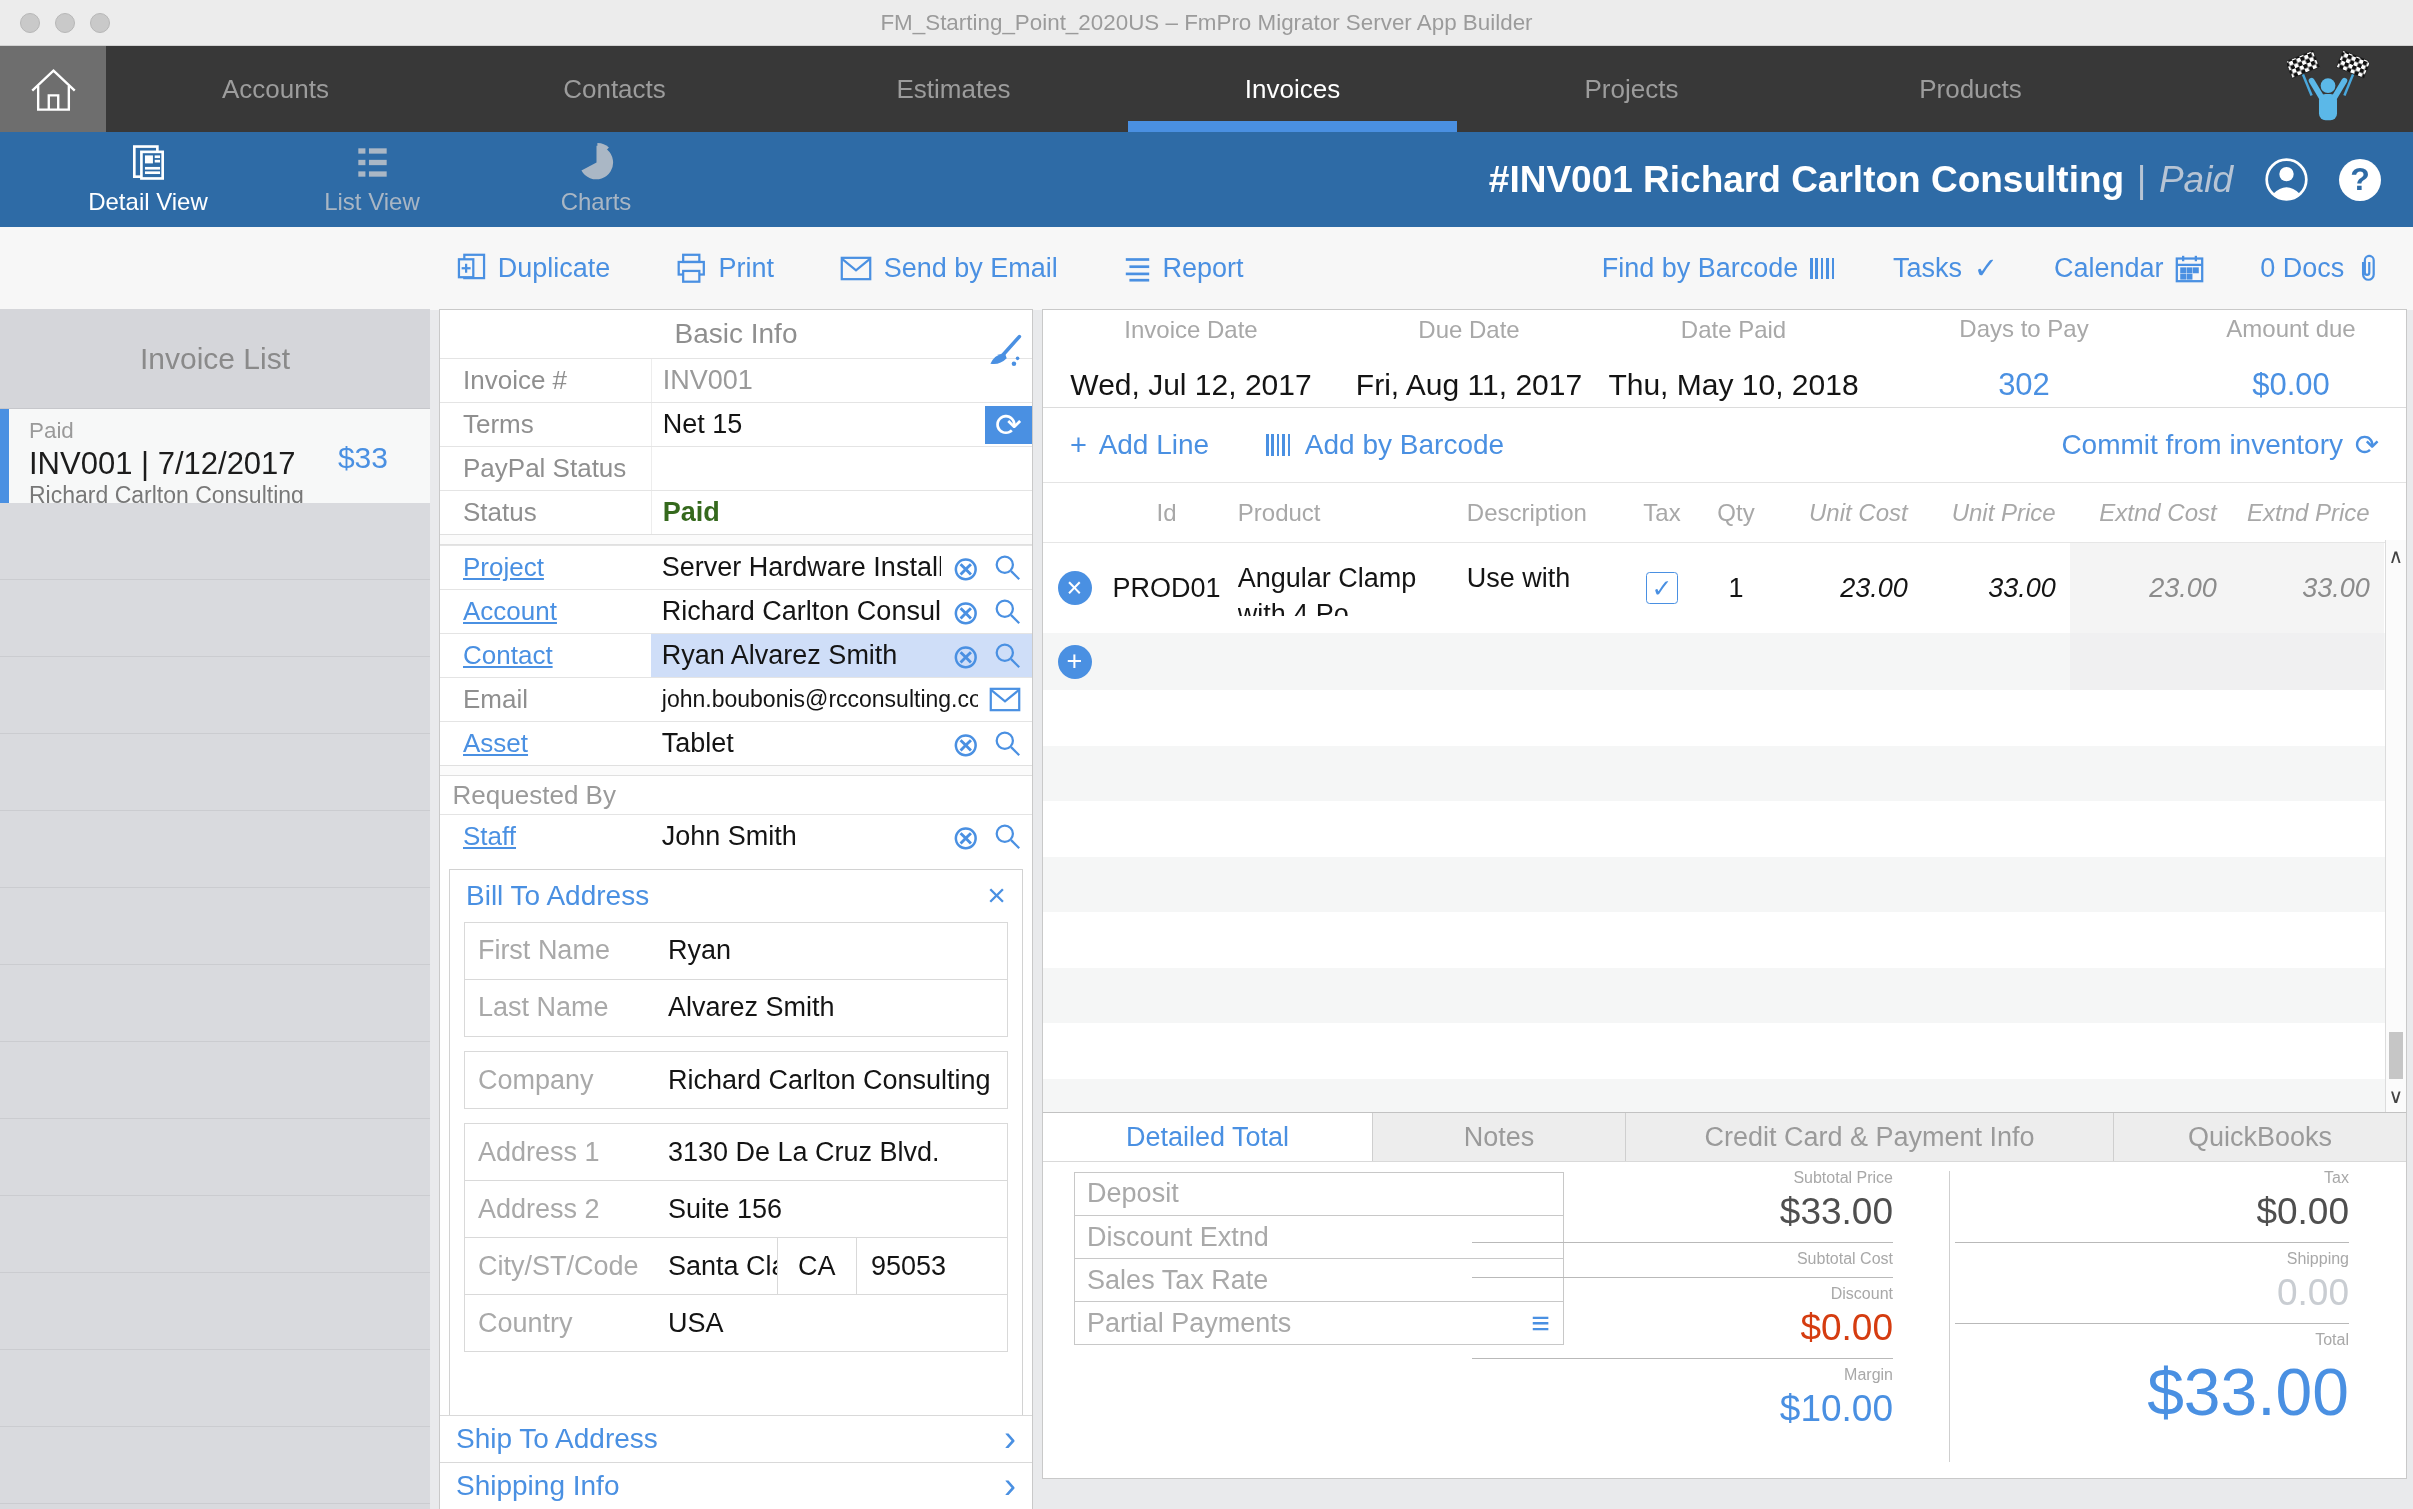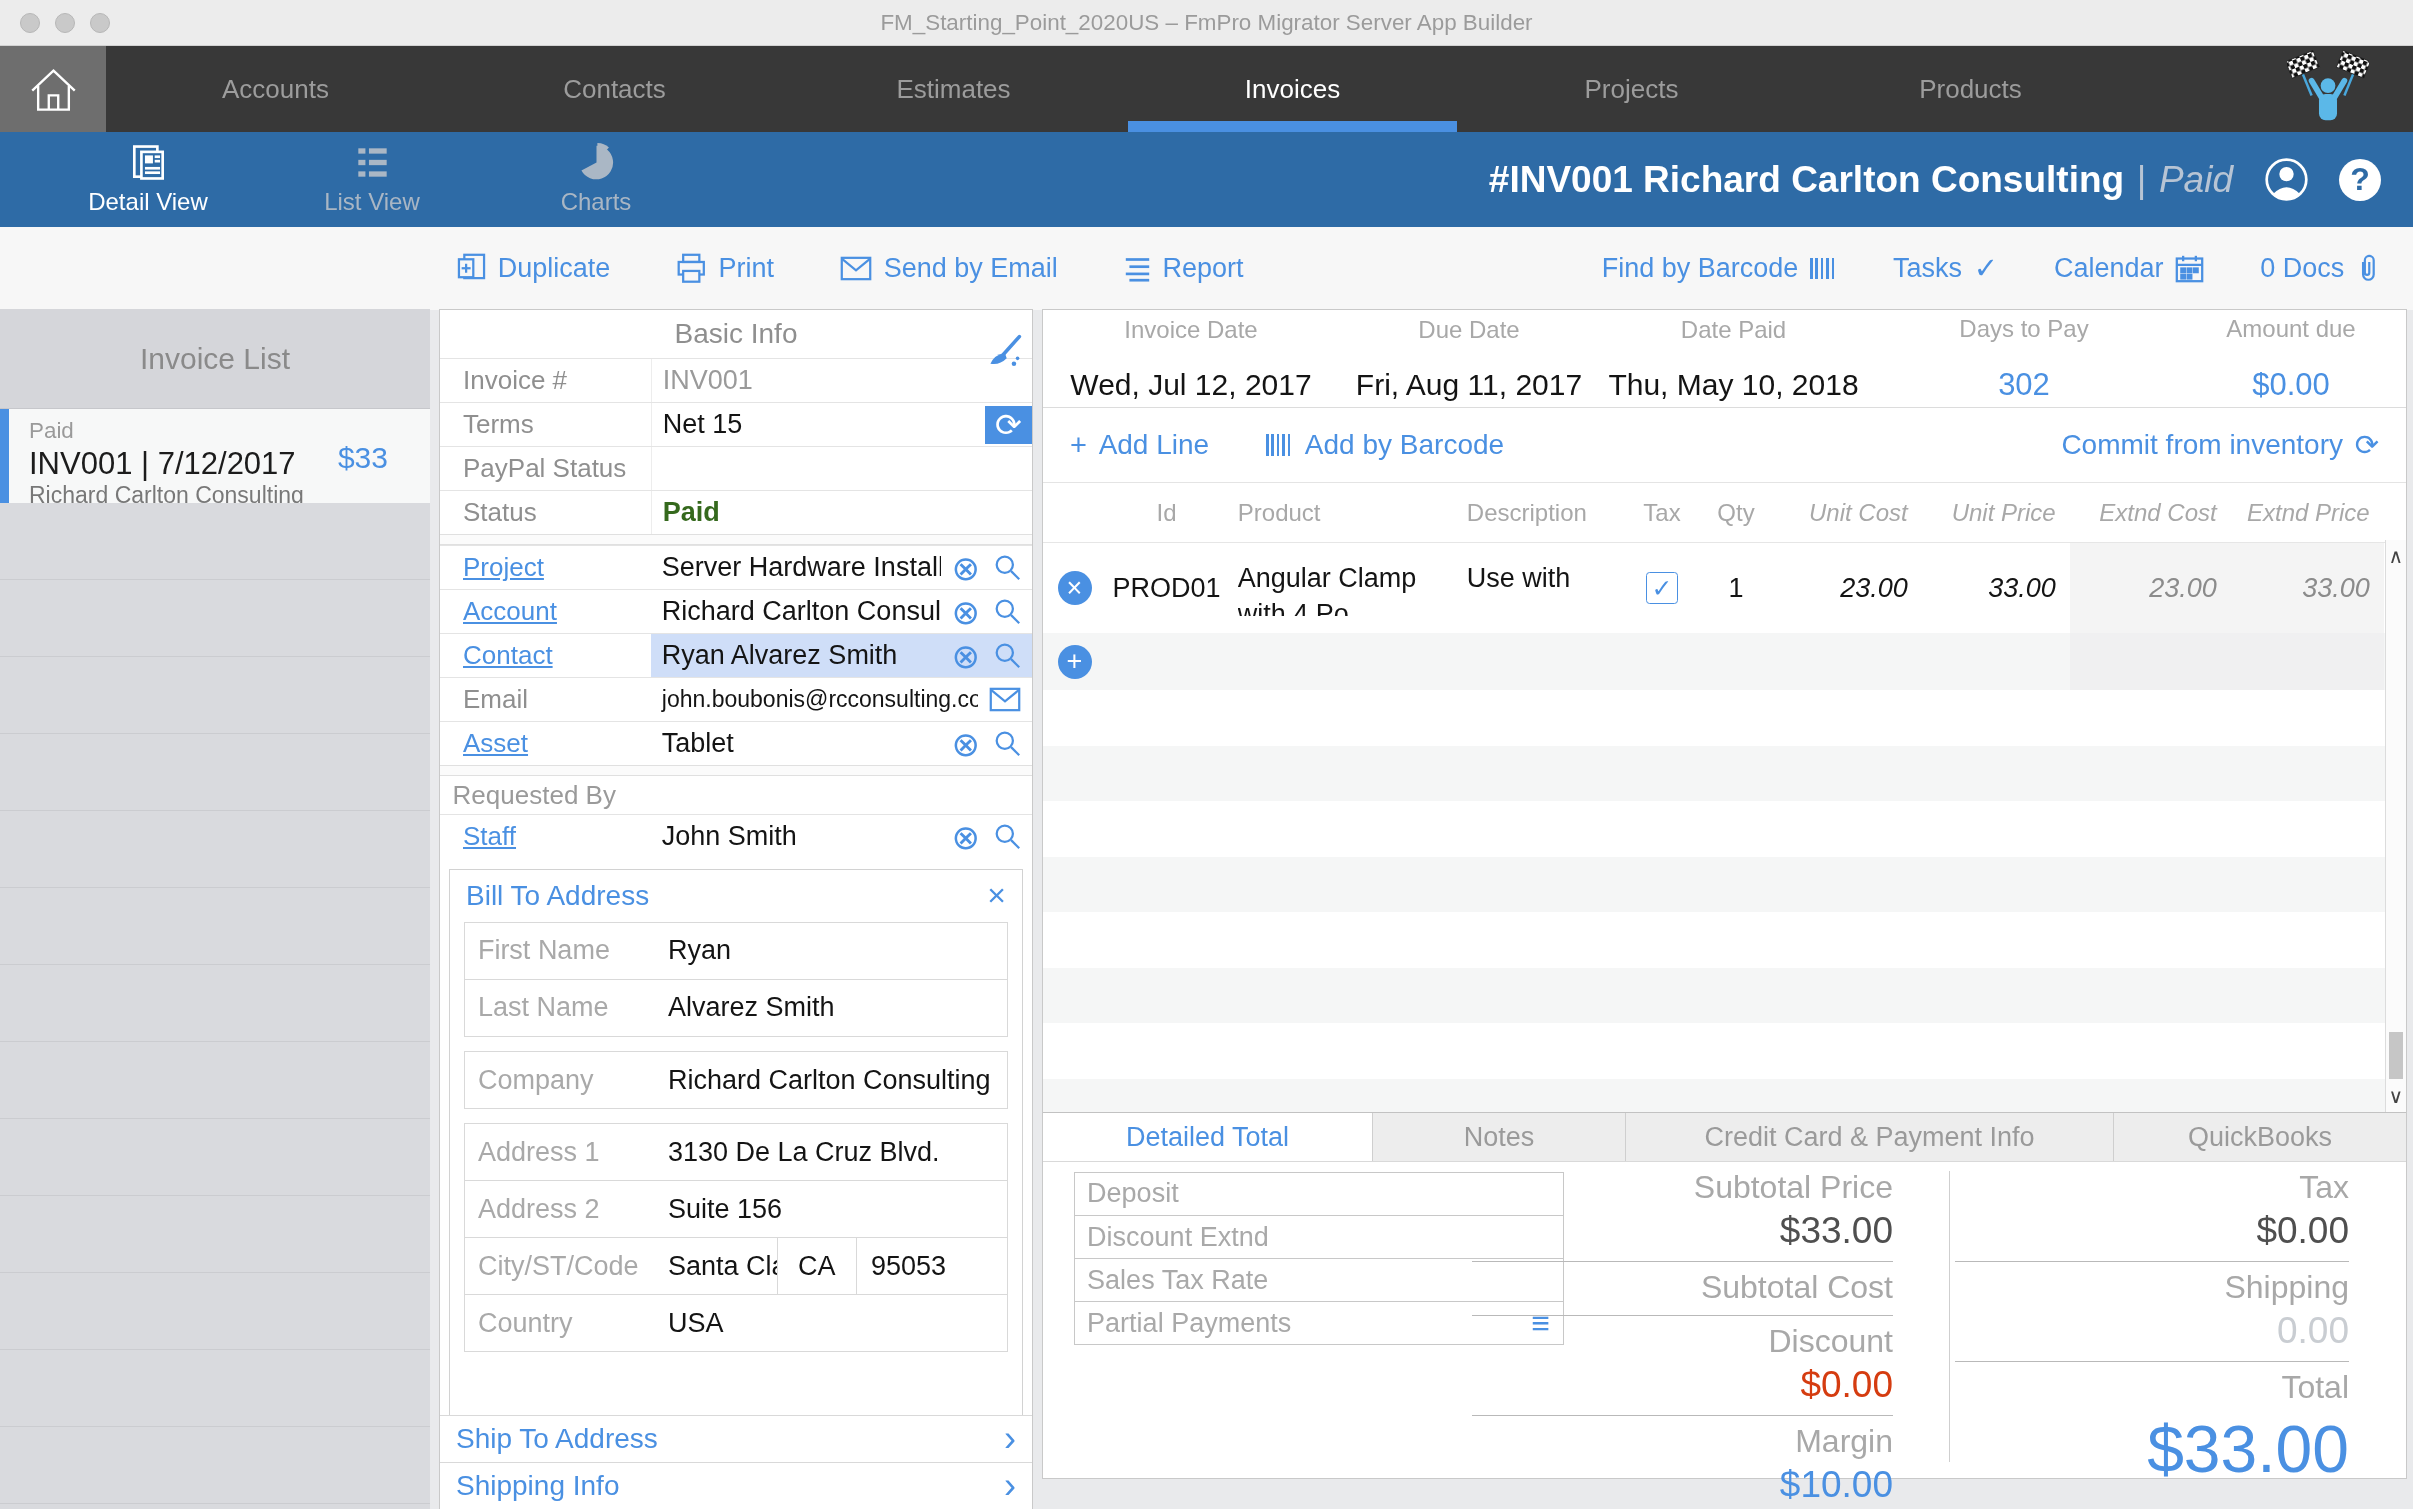--- a/index.html
+++ b/index.html
@@ -113,21 +113,21 @@
   .scroll-thumb{width:14.3px;height:47px;background:#c6c6c6;margin-top:auto;margin-bottom:5.4px;}
   .tabs-row{position:absolute;left:0;top:802px;right:0;height:48px;display:flex;border-top:0.9px solid #c2c2c2;border-bottom:0.9px solid #d9d9d9;font-size:27px;box-sizing:content-box;}
   .dtab{display:flex;align-items:center;justify-content:center;background:#ededed;color:#9a9a9a;border-right:0.9px solid #cfcfcf;box-sizing:border-box;cursor:pointer;}
   .dtab.active{background:#ffffff;color:#4a90e2;border-right:0.9px solid #cfcfcf;}
   .tw1{width:330px;}.tw2{width:253px;}.tw3{width:488px;}.tw4{flex:1;border-right:none;}
   .tab-content{position:absolute;left:0;top:852px;right:0;bottom:0;}
   .inputs{position:absolute;left:30.5px;top:10.8px;width:490px;}
   .input-box{height:42px;border:0.9px solid #c8c8c8;display:flex;align-items:center;padding:0 12.6px;color:#a9a9a9;font-size:27px;background:#fff;margin-top:-0.9px;box-sizing:content-box;cursor:text;}
   .pp-menu{margin-left:auto;color:#4a90e2;font-size:32px;cursor:pointer;}
   .mid-totals{position:absolute;left:429px;top:7.2px;width:421px;text-align:right;}
-  .t-label{color:#a8a8a8;font-size:32px;}
+  .t-label{color:#a8a8a8;font-size:16px;}
   .t-value{font-size:37px;color:#4f4f4f;margin-top:3.6px;}
   .t-hr{border-bottom:0.9px solid #b9b9b9;margin:9px 0 7.2px;}
   .v-red{color:#d53c10;}
   .v-blue{color:#4a90e2;}
   .v-dim{color:#c9cdd2;}
   .divider-v{position:absolute;left:906px;top:9px;height:291px;width:0.9px;background:#cfcfcf;}
   .right-totals{position:absolute;right:57px;top:7.2px;width:394px;text-align:right;}
   .grand{font-size:66px;margin-top:5.4px;}
   svg{display:block;}
 </style>

